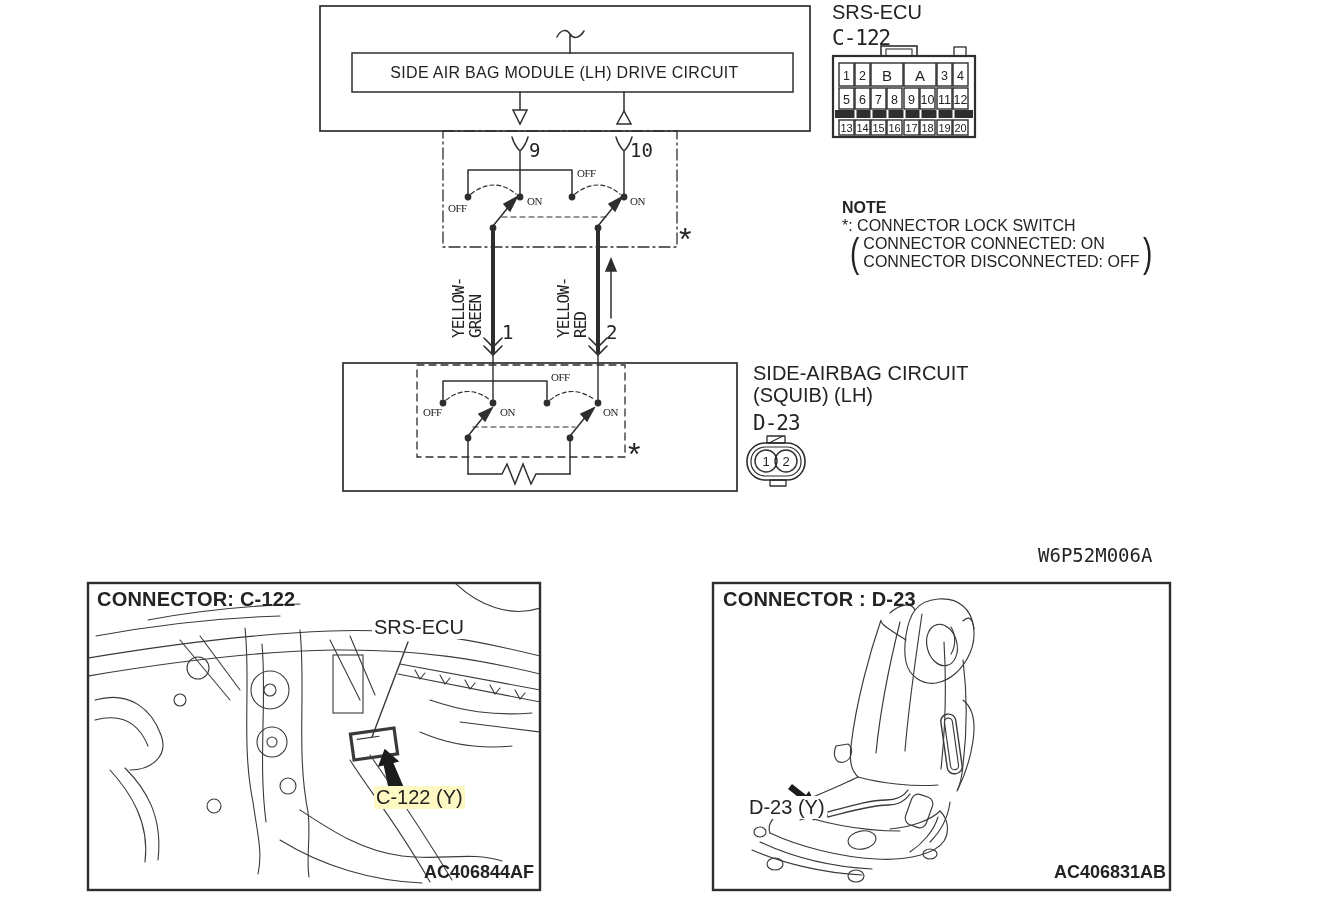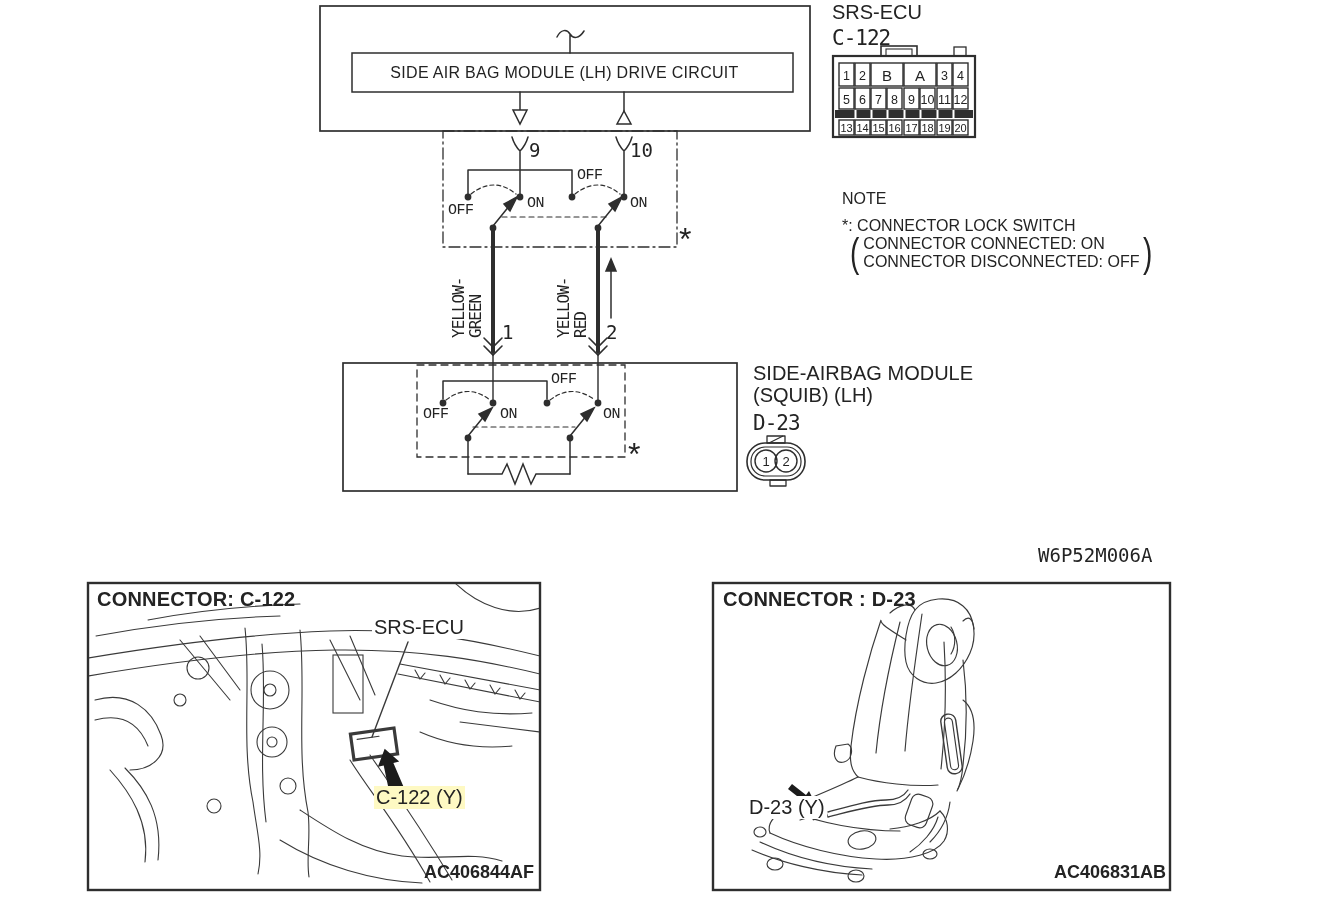--- a/index.html
+++ b/index.html
@@ -1,20 +1,20 @@
 <!DOCTYPE html>
 <html><head>
 <meta charset="utf-8">
 <style>
   html,body{margin:0;padding:0;background:#ffffff;}
   body{width:1324px;height:905px;position:relative;overflow:hidden;
        font-family:"Liberation Sans",sans-serif;color:#232323;}
   .abs{position:absolute;}
   .mono{font-family:"DejaVu Sans Mono",monospace;}
-  .lbl{font-size:15px;letter-spacing:-0.5px;font-family:Liberation Mono, monospace;}
+  .lbl{font-size:11px;letter-spacing:-0.5px;font-family:Liberation Serif, serif;}
   .pin-num{font-size:19px;font-family:"DejaVu Sans Mono",monospace;}
   .star{font-size:32px;line-height:20px;}
   .note-txt{font-size:16px;line-height:18px;}
   .callout{font-size:20px;}
   .panel-title{font-size:20px;font-weight:bold;letter-spacing:0.2px;}
   .fig-code{font-size:18px;font-weight:bold;}
   .wire-label{transform:rotate(-90deg);transform-origin:0 0;white-space:nowrap;
       font-family:"DejaVu Sans Mono",monospace;font-size:16px;line-height:17px;letter-spacing:-1px;}
   .paren{font-size:40px;font-weight:400;line-height:40px;transform:scaleX(0.7);}
   svg text{fill:#232323;stroke:none;font-family:"Liberation Sans",sans-serif;}
@@ -278,21 +278,21 @@
 <div class="abs mono" style="left:832px;top:26px;font-size:21px;letter-spacing:-1px;">C-122</div>
 
 <div class="abs pin-num" style="left:529px;top:139px;">9</div>
 <div class="abs pin-num" style="left:630px;top:139px;">10</div>
 <div class="abs lbl" style="left:448px;top:202px;">OFF</div>
 <div class="abs lbl" style="left:527px;top:195px;">ON</div>
 <div class="abs lbl" style="left:577px;top:167px;">OFF</div>
 <div class="abs lbl" style="left:630px;top:195px;">ON</div>
 <div class="abs star" style="left:679px;top:229px;">*</div>
 
-<div class="abs note-txt" style="left:842px;top:190px;">NOTE</div>
+<div class="abs note-txt" style="left:842px;top:199px;font-weight:bold;">NOTE</div>
 <div class="abs note-txt" style="left:842px;top:217px;">*: CONNECTOR LOCK SWITCH</div>
 <div class="abs" style="left:848px;top:233px;display:flex;align-items:center;">
   <span class="paren">(</span>
   <span style="display:inline-block;margin:0 2px;">
     <span class="note-txt" style="display:block;">CONNECTOR CONNECTED: ON</span>
     <span class="note-txt" style="display:block;">CONNECTOR DISCONNECTED: OFF</span>
   </span>
   <span class="paren">)</span>
 </div>
 
@@ -306,21 +306,21 @@
 </div>
 <div class="abs pin-num" style="left:502px;top:321px;">1</div>
 <div class="abs pin-num" style="left:606px;top:321px;">2</div>
 
 <div class="abs lbl" style="left:423px;top:406px;">OFF</div>
 <div class="abs lbl" style="left:500px;top:406px;">ON</div>
 <div class="abs lbl" style="left:551px;top:371px;">OFF</div>
 <div class="abs lbl" style="left:603px;top:406px;">ON</div>
 <div class="abs star" style="left:628px;top:444px;">*</div>
 
-<div class="abs" style="left:753px;top:362px;font-size:20px;">SIDE-AIRBAG MODULE</div>
+<div class="abs" style="left:753px;top:362px;font-size:20px;">SIDE-AIRBAG CIRCUIT</div>
 <div class="abs" style="left:753px;top:384px;font-size:20px;">(SQUIB) (LH)</div>
 <div class="abs mono" style="left:753px;top:411px;font-size:21px;letter-spacing:-1px;">D-23</div>
 
 <div class="abs mono" style="left:1038px;top:544px;font-size:19px;">W6P52M006A</div>
 
 <div class="abs panel-title" style="left:97px;top:588px;">CONNECTOR: C-122</div>
 <div class="abs callout" style="left:372px;top:616px;background:#fff;padding:0 2px;">SRS-ECU</div>
 <div class="abs callout" style="left:374px;top:786px;background:#fef9c3;padding:0 2px;">C-122 (Y)</div>
 <div class="abs fig-code" style="left:424px;top:862px;">AC406844AF</div>
 

